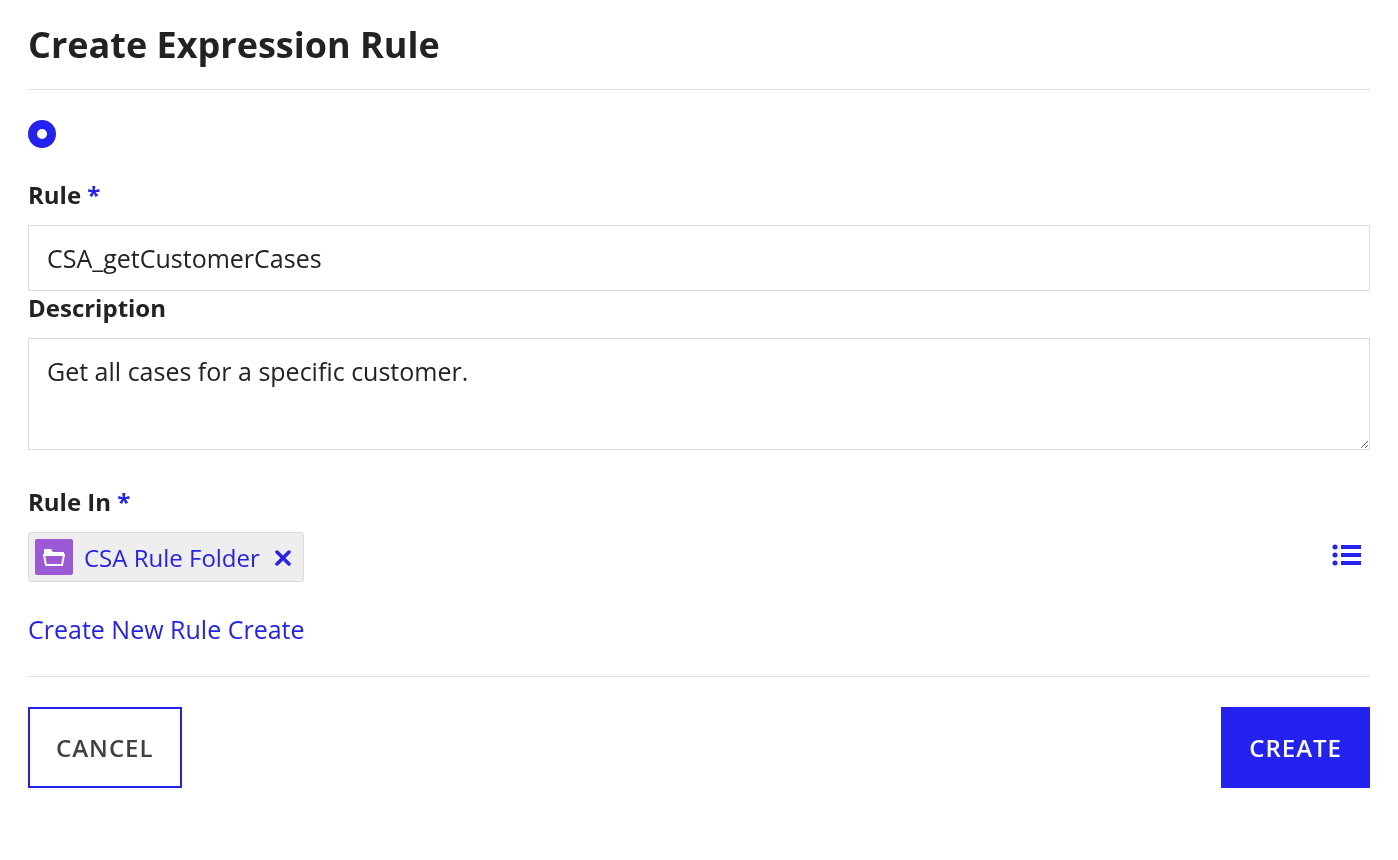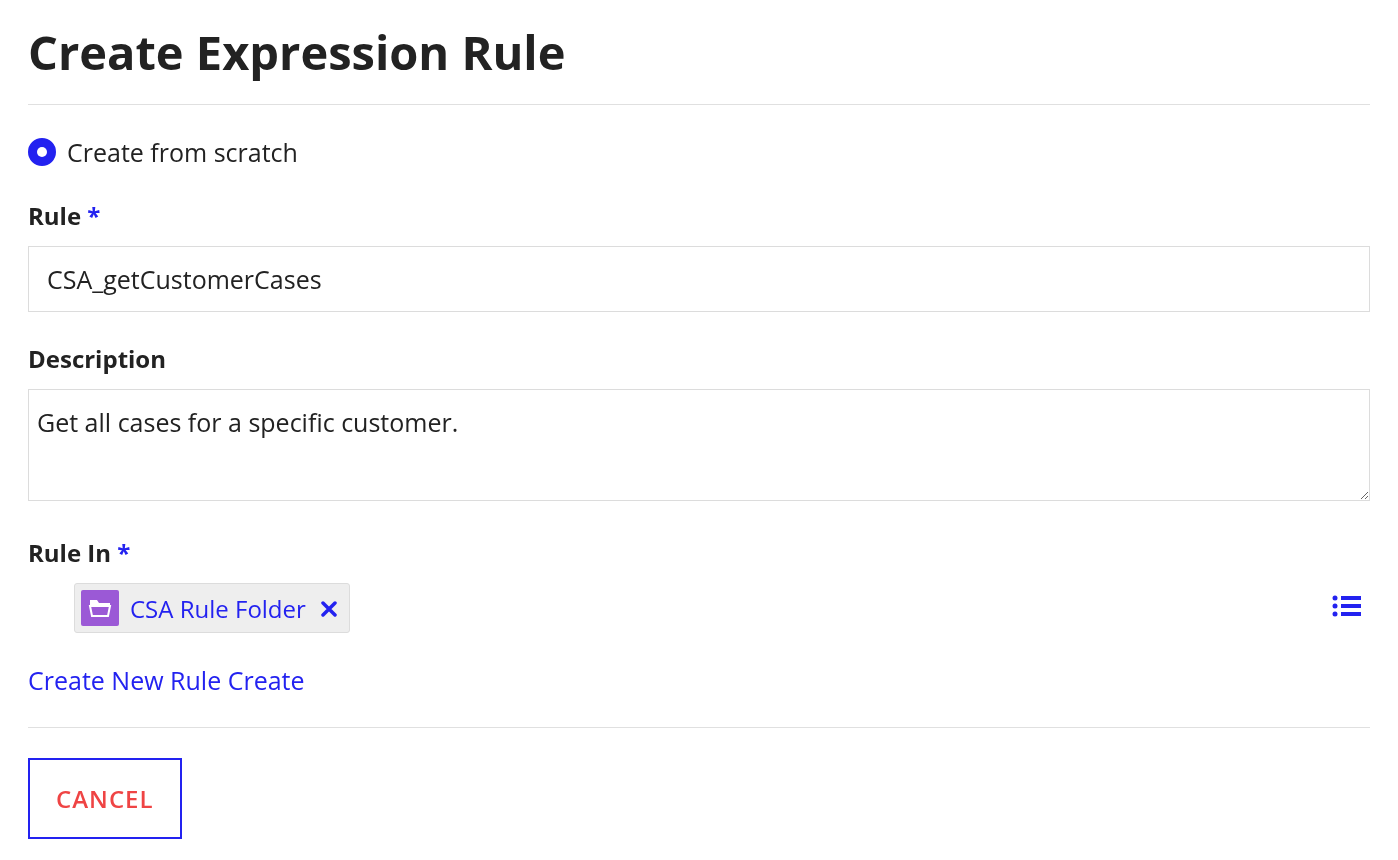--- a/index.html
+++ b/index.html
@@ -4,21 +4,21 @@
 <style>
   * { box-sizing: border-box; margin: 0; padding: 0; }
   body {
     font-family: -apple-system, BlinkMacSystemFont, "Segoe UI", "Open Sans", sans-serif;
     background: #fff;
     color: #222;
     padding: 20px 28px;
     width: 1398px;
   }
   h1 {
-    font-size: 47px;
+    font-size: 36px;
     font-weight: 700;
     color: #222;
     margin-bottom: 20px;
   }
   .divider {
     border: none;
     border-top: 1px solid #e0e0e0;
     margin-bottom: 30px;
   }
   .radio-group {
@@ -72,41 +72,39 @@
     font-weight: 700;
   }
   .text-input {
     width: 100%;
     height: 66px;
     border: 1px solid #dcdcdc;
     padding: 12px 18px;
     font-size: 25px;
     color: #222;
     background: #fff;
-    margin-bottom: 30px;
     font-family: inherit;
   }
   .textarea-input {
     width: 100%;
     height: 112px;
     border: 1px solid #dcdcdc;
-    padding: 15px 8px;
+    padding: 15px 18px;
     font-size: 25px;
     color: #222;
     background: #fff;
     margin-bottom: 30px;
     font-family: inherit;
     resize: both;
   }
   .picker-row {
     display: flex;
     align-items: center;
     justify-content: space-between;
     margin-bottom: 30px;
-    margin-left: 46px;
   }
   .chip {
     display: inline-flex;
     align-items: center;
     gap: 11px;
     background: #eeeeee;
     border: 1px solid #dcdcdc;
     padding: 6px 12px 6px 6px;
     border-radius: 3px;
   }
@@ -158,42 +156,41 @@
     font-size: 24px;
     font-weight: 600;
     padding: 22px 26px;
     cursor: pointer;
     letter-spacing: 1px;
     font-family: inherit;
   }
   .btn-cancel {
     background: #fff;
     border: 2px solid #2322f0;
-    color: #ef4444;
+    color: #404040;
   }
   .btn-create {
     background: #2322f0;
     border: 2px solid #2322f0;
     color: #fff;
   }
 </style>
 </head>
 <body>
 
 
 
 <h1>Create Expression Rule</h1>
 <hr class="divider">
 
 <div class="radio-group">
   <label class="radio-option">
     <span class="radio-outer selected">
         <span class="radio-inner"></span>
       </span>
-    <span class="radio-label">Create from scratch</span>
   </label>
 </div>
 
 <div class="field-label">
   <span>Rule</span>
   <span class="required-star">*</span>
 </div>
 <input type="text" class="text-input" value="CSA_getCustomerCases" style="">
 
 <div class="field-label">Description</div>
@@ -230,16 +227,17 @@
     </svg>
   </span>
 </div>
 
 <a class="create-folder-link">Create New Rule Create</a>
 
 <hr class="footer-divider">
 
 <div class="button-row">
   <button class="btn btn-cancel">CANCEL</button>
+  <button class="btn btn-create">CREATE</button>
 </div>
 
 
 
 
 </body></html>

